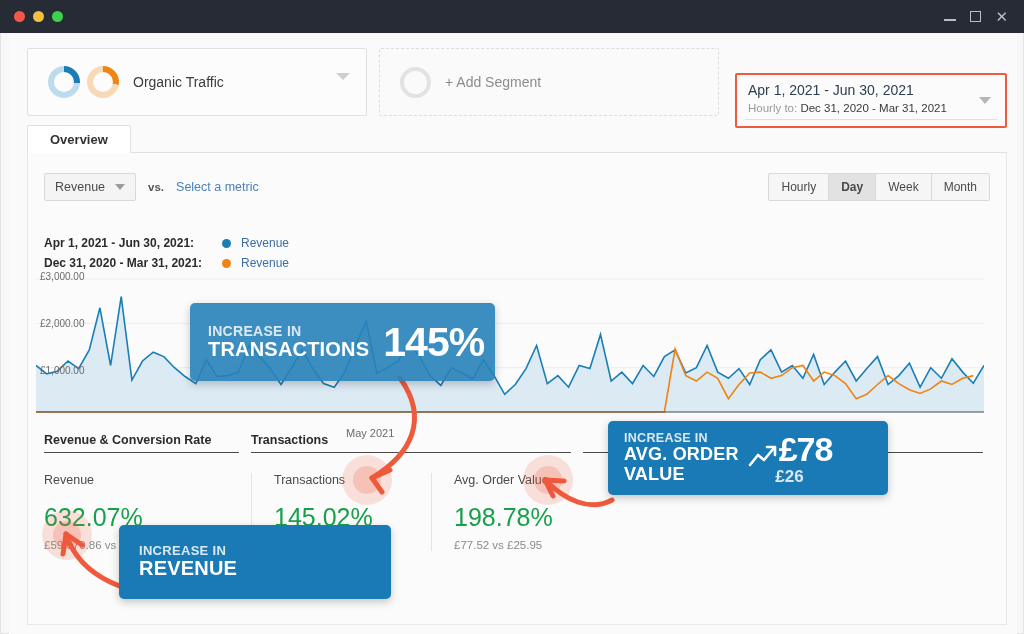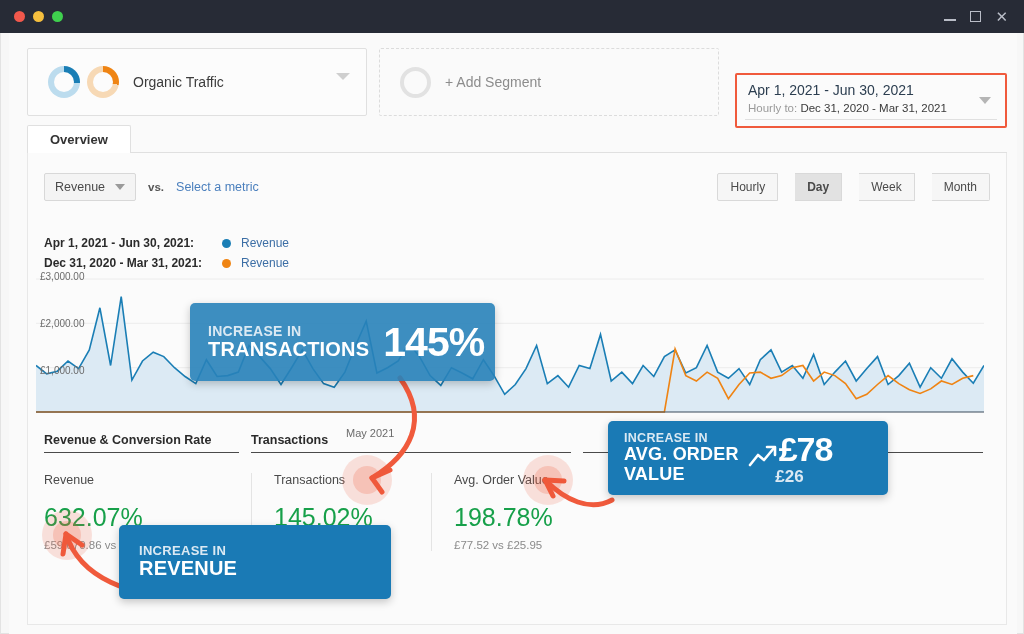--- a/index.html
+++ b/index.html
@@ -117,21 +117,21 @@
     border: 1px solid #d8d8d8; border-radius: 2px; font-size: 12.5px; color: #4a4a4a;
   }
   .metric-select .mcaret {
     width:0;height:0;border-left:5px solid transparent;border-right:5px solid transparent;
     border-top: 6px solid #9a9a9a;
   }
   .vs-label { margin-left: 12px; font-size: 11.5px; font-weight: bold; color: #555; }
   .select-metric-link { margin-left: 12px; font-size: 12.5px; color: #4a7fbd; }
 
   
-  .gran { position:absolute; right: 16px; top: 20px; display:flex;gap:17px; }
+  .gran { position:absolute; right: 16px; top: 20px; display:flex; }
   .gran div {
     padding: 6px 12px; font-size: 12px; color: #4a4a4a;
     background: #f6f6f6; border: 1px solid #d9d9d9; border-left: none;
   }
   .gran div:first-child { border-left: 1px solid #d9d9d9; border-radius: 2px 0 0 2px; }
   .gran div:last-child { border-radius: 0 2px 2px 0; }
   .gran div.active { background: #e2e2e2; font-weight: bold; }
 
   
   .legend { position:absolute; left: 16px; top: 80px; }

